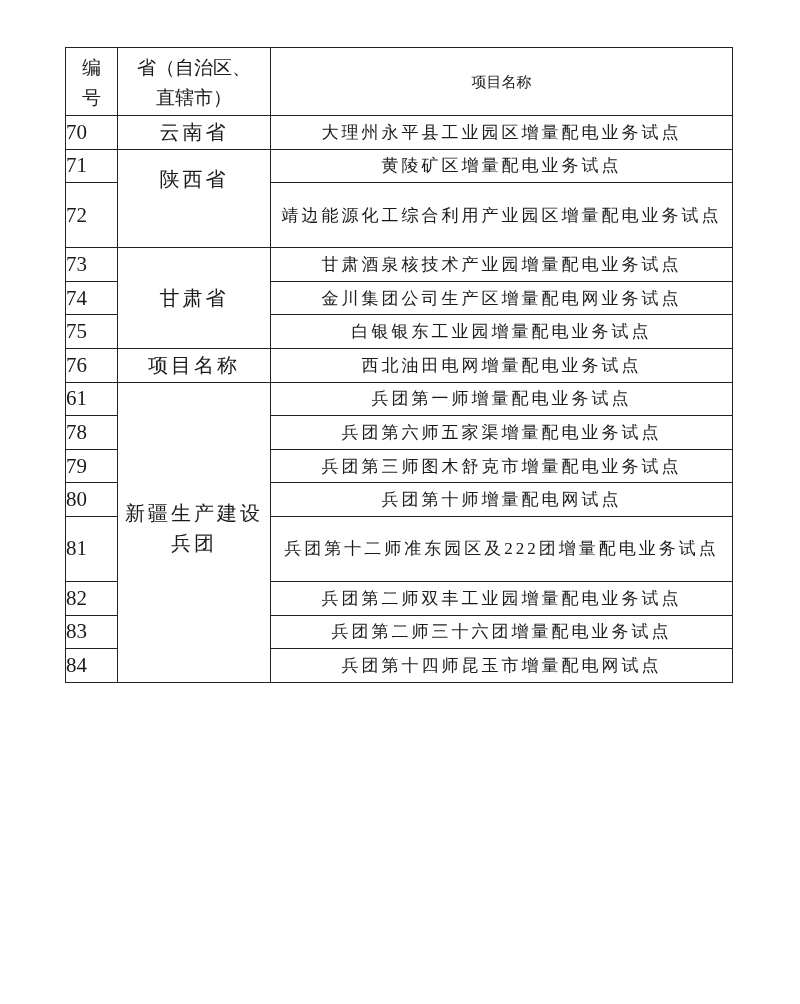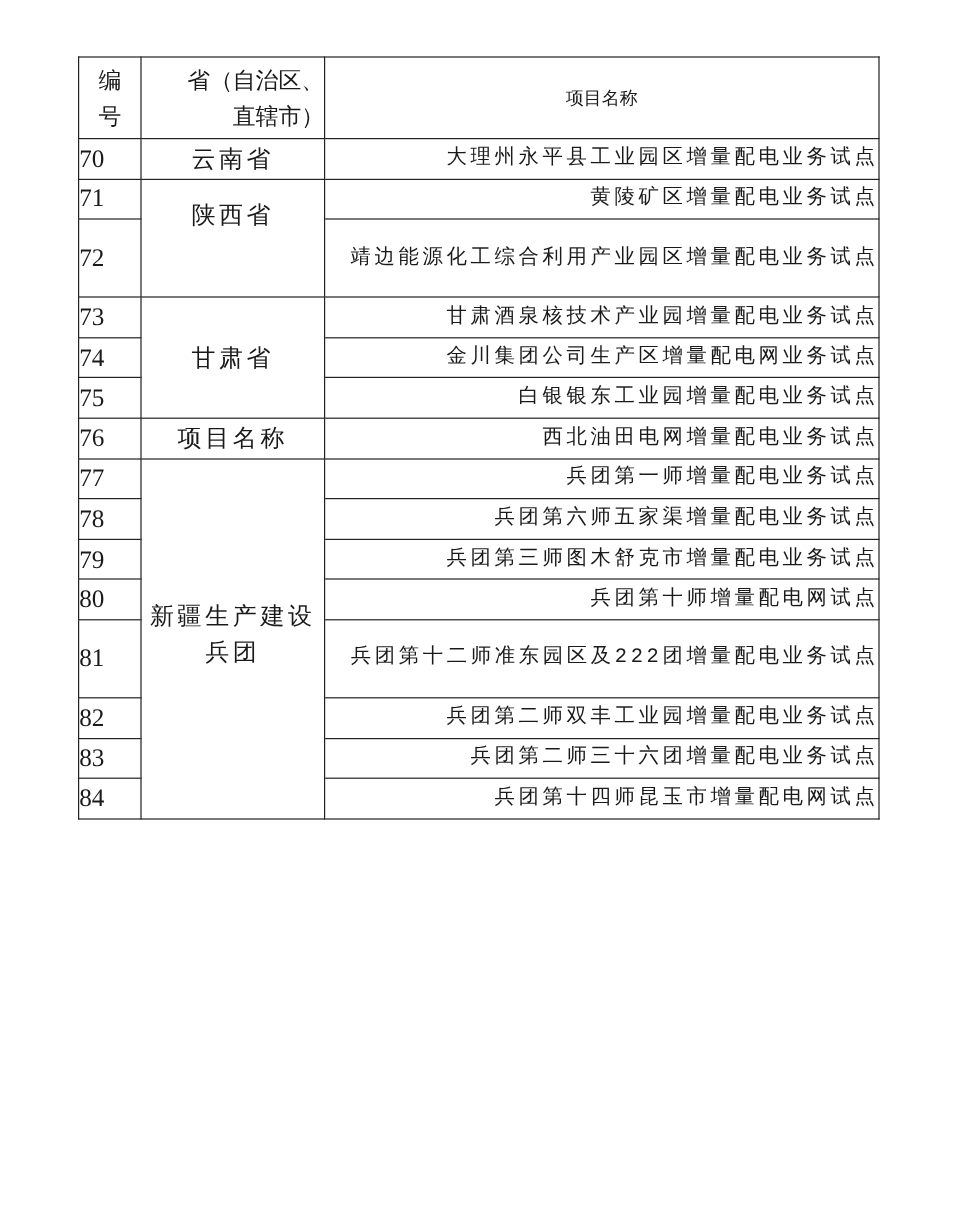--- a/index.html
+++ b/index.html
@@ -19,42 +19,42 @@
     col.c1 { width: 52px; }
     col.c2 { width: 153px; }
     col.c3 { width: 462px; }
     th {
       font-family: "DejaVu Sans", sans-serif;
       font-weight: normal;
       font-size: 19px;
       line-height: 30px;
     }
     th.h-num { text-align: center; }
-    th.h-prov { text-align: right; margin-top: 16px; }
+    th.h-prov { text-align: center; margin-top: 16px; }
     th.h-name { text-align: center; font-size: 15px; }
     tr.hdr { height: 68px; }
     tr.r1 { height: 33.6px; }
     tr.r2 { height: 65px; }
     td.num {
       text-align: left;
       font-family: "Liberation Serif", serif;
       font-size: 21px;
     }
     td.prov {
       text-align: center;
       font-family: "DejaVu Serif", serif;
       font-size: 20px;
       letter-spacing: 3px;
       line-height: 30px;
     }
     td.prov.top { vertical-align: top; padding-top: 14px; }
     td.prov.xj { vertical-align: middle; padding-bottom: 8px; }
     td.name {
-      text-align: right;
-      font-family: Liberation Mono, monospace;
+      text-align: center;
+      font-family: Liberation Serif, serif;
       font-size: 17px;
       letter-spacing: 3px;
       line-height: 31px;
       padding-left: 10px;
       padding-right: 6px;
     }
   </style>
 </head>
 <body>
 
@@ -107,21 +107,21 @@
     <td class="name">白银银东工业园增量配电业务试点</td>
   </tr>
 
   <tr class="r1">
     <td class="num">76</td>
     <td class="prov">项目名称</td>
     <td class="name">西北油田电网增量配电业务试点</td>
   </tr>
 
   <tr class="r1">
-    <td class="num">77</td>
+    <td class="num">61</td>
     <td class="prov xj" rowspan="8">
       <span>新疆生产建设</span><br>
       <span>兵团</span>
     </td>
     <td class="name">兵团第一师增量配电业务试点</td>
   </tr>
   <tr class="r1">
     <td class="num">78</td>
     <td class="name">兵团第六师五家渠增量配电业务试点</td>
   </tr>

